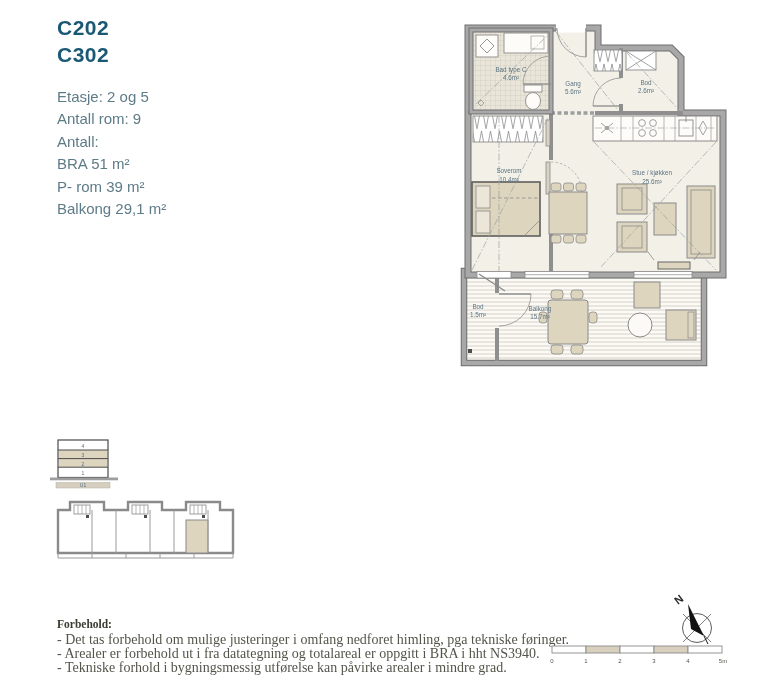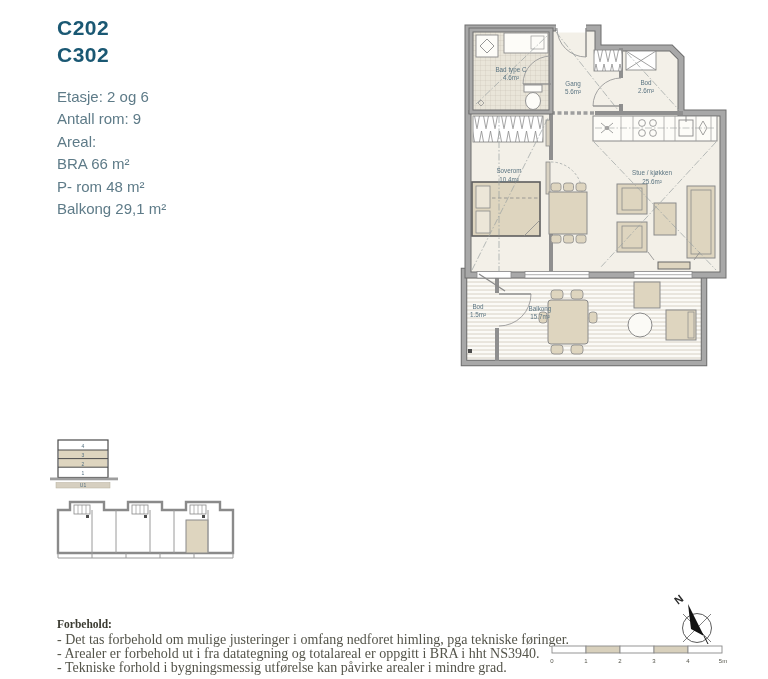--- a/index.html
+++ b/index.html
@@ -20,25 +20,25 @@
 <body>
 
 <div class="page">
 
   <div class="abs unit-codes">
     <div>C202</div>
     <div>C302</div>
   </div>
 
   <div class="abs details">
-    <div>Etasje: 2 og 6</div>
+    <div>Etasje: 2 og 5</div>
     <div>Antall rom: 9</div>
-    <div>Areal:</div>
-    <div>BRA 66 m²</div>
-    <div>P- rom 48 m²</div>
+    <div>Antall:</div>
+    <div>BRA 51 m²</div>
+    <div>P- rom 39 m²</div>
     <div>Balkong 29,1 m²</div>
   </div>
 
   <svg class="abs" style="left:455px;top:10px;" width="300" height="360" viewBox="455 10 300 360">
     <defs>
       <pattern id="tile" width="5" height="5" patternUnits="userSpaceOnUse">
         <rect width="5" height="5" fill="#e9e5d9"></rect>
         <path d="M5 0H0V5" stroke="#c2bdb0" stroke-width="0.5" fill="none"></path>
       </pattern>
       <pattern id="deck" width="8" height="4" patternUnits="userSpaceOnUse">

